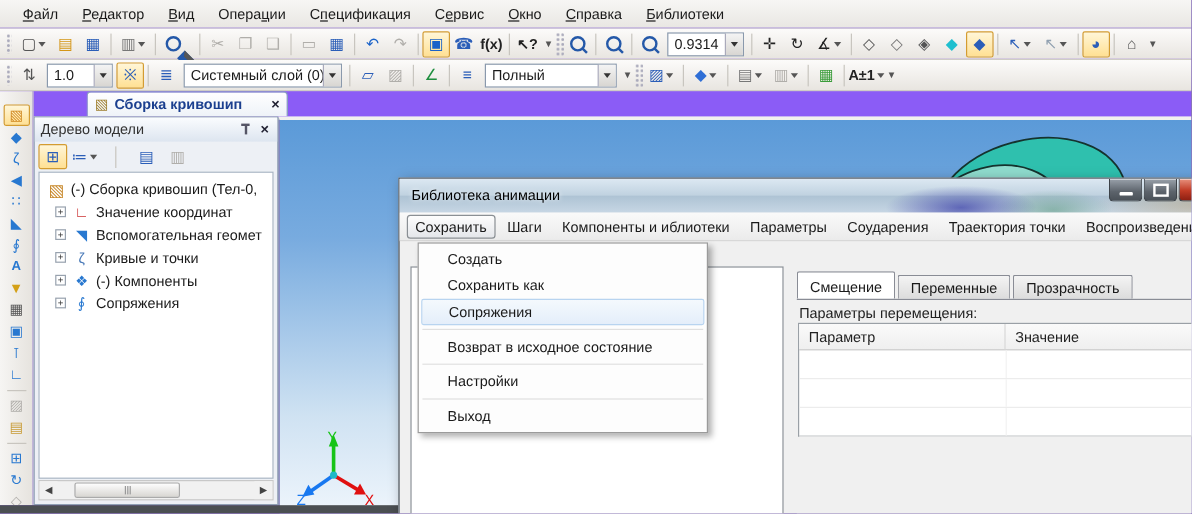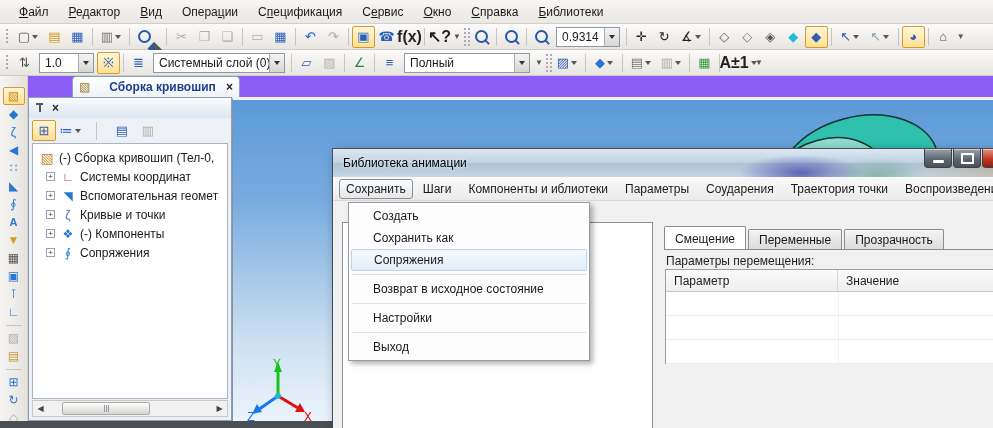--- a/index.html
+++ b/index.html
@@ -22,40 +22,40 @@
   
   .toolbar {
     position:absolute; left:0; width:993px; height:26px;
     background:linear-gradient(#fcfbfa,#e8e5e0);
     border-bottom:1px solid #cfccc6; display:flex; align-items:center; padding-left:2px;
   }
   .tb2 { top:24px; } .tb3 { top:50px; }
   .tbtn { position:relative; display:inline-flex; align-items:center; justify-content:center;
     width:23px; height:22px; border:1px solid transparent; border-radius:2px; flex:none; }
   .tbtn .g { font-size:13px; line-height:1; color:#444; }
-  .tbtn.txt .g { font-size:16px; font-weight:bold; }
+  .tbtn.txt .g { font-size:12px; font-weight:bold; }
   .tbtn.dd { width:30px; }
   .tbtn.dd::after { content:""; border:3px solid transparent; border-top:4px solid #555; margin-left:2px; margin-top:4px; }
   .tbtn.hl { background:linear-gradient(#fff6d8,#ffe093); border-color:#d49c30; }
   .tbtn.dis .g { color:#b0aeaa; }
   .tbtn.sep { width:7px; } .tbtn.sep::before { content:""; width:1px; height:18px; background:#c8c5bf; }
   .tbtn.grip2 { width:7px; height:20px; background-image:radial-gradient(#aab 1px, transparent 1.3px); background-size:4px 4px; border:none; }
   .tbtn.ovf { width:12px; } .tbtn.ovf .g { font-size:8px; color:#555; }
   .tbtn.mag::before { content:""; width:9px; height:9px; border:2px solid #2458a8; border-radius:50%; position:absolute; left:4px; top:3px; }
   .tbtn.mag::after { content:""; width:6px; height:2px; background:#2458a8; position:absolute; left:13px; top:14px; transform:rotate(45deg); }
   .combo { display:inline-flex; height:20px; margin:0 3px; border:1px solid #8a99ac; background:#fff; align-items:center; flex:none; }
   .combo .val { padding:0 5px; min-width:38px; }
   .combo .cbtn { width:15px; height:100%; background:linear-gradient(#f4f4f4,#d8d6d2); border-left:1px solid #aab; display:flex; align-items:center; justify-content:center; }
   .caret { border:3px solid transparent; border-top:4px solid #333; margin-top:4px; }
   
   .tabrow { position:absolute; left:28px; top:76px; width:965px; height:21px; }
   .doc-tab { position:absolute; left:44px; top:0; height:21px; width:168px;
     background:linear-gradient(#ffffff,#eef2f8); border:1px solid #8aa0c0; border-bottom:none;
     border-radius:4px 4px 0 0; display:flex; align-items:center; padding:0 6px; gap:5px; }
-  .doc-tab .dlab { font-weight:bold; color:#1b3f8f; white-space:nowrap;margin-left:14px; }
+  .doc-tab .dlab { font-weight:bold; color:#1b3f8f; white-space:nowrap; }
   .doc-tab .dico { color:#a08030; font-size:12px; }
   .doc-tab .dclose { margin-left:auto; font-weight:bold; color:#223; font-size:12px; }
   
   .ltb { position:absolute; left:0; top:76px; width:28px; height:345px; background:linear-gradient(90deg,#f6f5f3,#e6e3de);
     border-right:1px solid #d0cdc8; display:flex; flex-direction:column; align-items:center; padding-top:8px; }
   .ltb::before { content:""; width:60%; height:4px; margin-bottom:3px;
     background-image:radial-gradient(#aab 1px, transparent 1.3px); background-size:4px 3px; }
   .ltbtn { width:22px; height:18px; display:flex; align-items:center; justify-content:center; border:1px solid transparent; border-radius:2px; flex:none; }
   .ltbtn .g { font-size:12px; line-height:1; }
   .ltbtn.txt .g { font-size:11px; font-weight:bold; }
@@ -383,21 +383,21 @@
         <span class="tbtn">
           <span class="g" style="color: rgb(31, 143, 63);">∠</span>
         </span>
 
         <span class="tbtn sep"></span>
 
         <span class="tbtn">
           <span class="g" style="color: rgb(43, 94, 184);">≡</span>
         </span>
       </span>
-    <span class="combo" style="width:126px;">
+    <span class="combo" style="width:110px;">
       <span class="val" style="flex:1;">Полный</span>
       <span class="cbtn">
           <span class="caret"></span>
         </span>
     </span>
     <span style="display:flex;align-items:center;">
 
         <span class="tbtn ovf">
           <span class="g">▼</span>
         </span>
@@ -524,20 +524,21 @@
         <span class="g" style="color: rgb(40, 120, 208);">↻</span>
       </span>
 
       <span class="ltbtn dis">
         <span class="g">◇</span>
       </span>
     </div>
 
   <div class="treepanel">
     <div class="tp-head">
+      <span class="tp-title">Дерево модели</span>
       <span class="tp-pin"></span>
       <span class="tp-close">×</span>
     </div>
     <div class="tp-tools">
 
         <span class="tbtn hl">
           <span class="g" style="color: rgb(43, 94, 184);">⊞</span>
         </span>
 
         <span class="tbtn dd">
@@ -558,21 +559,21 @@
 
         <div class="titem root">
 
           <span class="ticon" style="color: rgb(200, 136, 42);">▧</span>
           <span class="tlabel">(-) Сборка кривошип (Тел-0,</span>
         </div>
 
         <div class="titem">
           <span class="expander">+</span>
           <span class="ticon" style="color: rgb(204, 51, 51);">∟</span>
-          <span class="tlabel">Системы координат</span>
+          <span class="tlabel">Значение координат</span>
         </div>
 
         <div class="titem">
           <span class="expander">+</span>
           <span class="ticon" style="color: rgb(40, 120, 208);">◥</span>
           <span class="tlabel">Вспомогательная геомет</span>
         </div>
 
         <div class="titem">
           <span class="expander">+</span>

